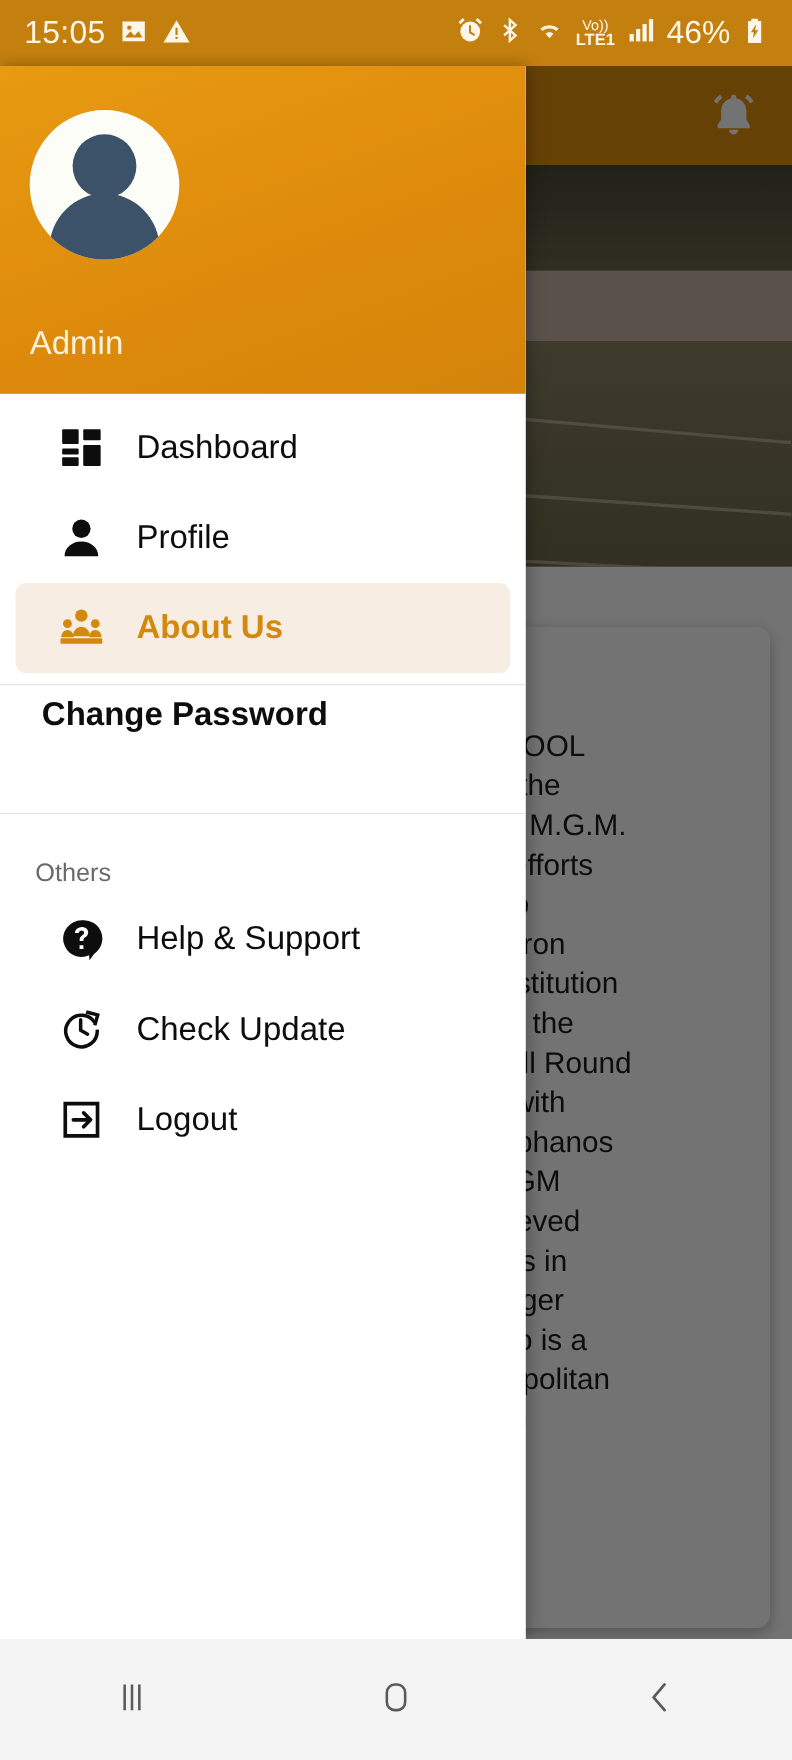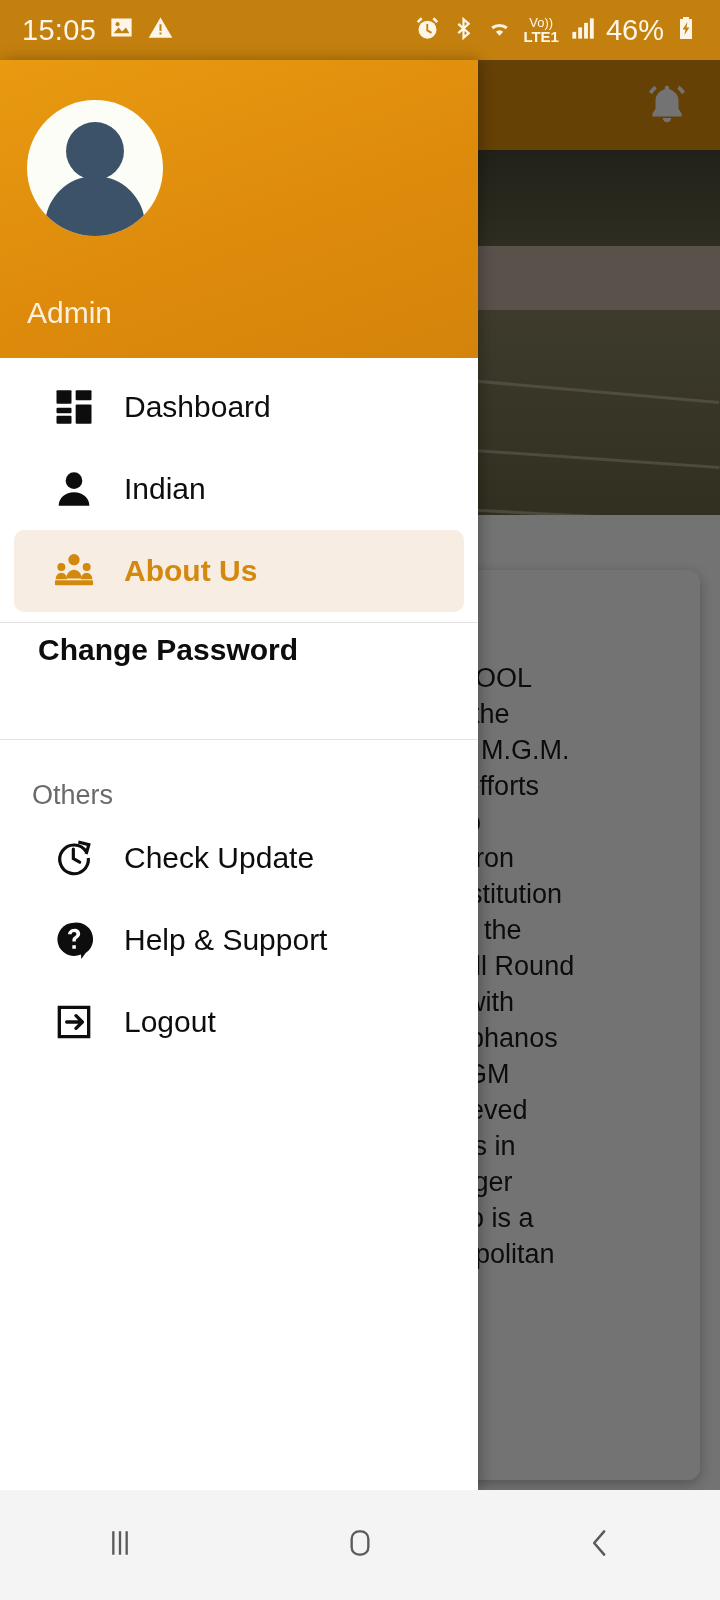--- a/index.html
+++ b/index.html
@@ -90,21 +90,21 @@
     position:absolute; left:0; top:60px; width:720px; height:1430px;
     background:rgba(0,0,0,.55);
   }
 
   
   #status-bar{
     position:absolute; left:0; top:0; width:720px; height:60px;
     background:#C4800E; display:flex; align-items:center;
     padding:0 22px; color:#fff; z-index:40;
   }
-  #status-left{ display:flex; align-items:flex-start; gap:12px; }
+  #status-left{ display:flex; align-items:flex-end; gap:12px; }
   #status-time{ font-size:29px; letter-spacing:.3px; color:#fdf6e8; }
   #status-right{
     margin-left:auto; display:flex; align-items:center; gap:10px;
   }
   #battery-text{ font-size:29px; color:#fdf6e8; }
   .volte{
     display:flex; flex-direction:column; align-items:center;
     line-height:1; color:#fdf6e8;text-align:right;
   }
   .volte .v1{ font-size:13px; }
@@ -157,21 +157,21 @@
   .divider{ height:1px; background:#e2e2e2; margin:10px 0; }
 
   #change-password-row{
     display:flex; align-items:flex-start; height:96px; padding-left:38px;
   }
   #change-password-label{
     font-size:30px; font-weight:bold; color:#0d0d0d;
   }
 
   .section-header{
-    padding:30px 0 6px 32px; font-size:27px; color:#6a6a6a;
+    padding:30px 0 6px 32px; font-size:23px; color:#6a6a6a;
   }
 
   
   #nav-bar{
     position:absolute; left:0; bottom:0; width:720px; height:110px;
     background:#F4F4F4; display:flex; align-items:center;
     justify-content:space-around; z-index:60;
   }
   .nav-btn{ width:140px; height:110px; display:flex; align-items:center; justify-content:center; }
 </style>
@@ -316,21 +316,21 @@
       <span class="menu-label">Dashboard</span>
     </div>
 
     <div class="menu-item">
       <span class="menu-icon">
         <svg viewBox="0 0 24 24" width="40" height="40" fill="#0d0d0d">
           <circle cx="12" cy="7" r="5"></circle>
           <path d="M2.8 22c0-4.6 4.1-8 9.2-8s9.2 3.4 9.2 8z"></path>
         </svg>
       </span>
-      <span class="menu-label">Indian</span>
+      <span class="menu-label">Profile</span>
     </div>
 
     <div class="menu-item active">
       <span class="menu-icon">
         <svg viewBox="0 0 24 24" width="40" height="40" fill="#D3880E">
           <circle cx="12" cy="5.2" r="3.4"></circle>
           <path d="M7.4 16.5c0-3 2.1-5.2 4.6-5.2s4.6 2.2 4.6 5.2z"></path>
           <circle cx="4.4" cy="9.6" r="2.4"></circle>
           <path d="M1 17c0-2.3 1.5-4 3.4-4s3.4 1.7 3.4 4z"></path>
           <circle cx="19.6" cy="9.6" r="2.4"></circle>
@@ -346,41 +346,41 @@
     <div id="change-password-row">
       <span id="change-password-label">Change Password</span>
     </div>
 
     <div class="divider"></div>
 
     <div class="section-header">Others</div>
 
     <div class="menu-item">
       <span class="menu-icon">
+        <svg viewBox="0 0 24 24" width="40" height="40" fill="#0d0d0d">
+          <path d="M12 1.6a10 10 0 1 0 4.2 19.1l.2 2.7 2.6-3.6A10 10 0 0 0 12 1.6z"></path>
+          <path d="M11 15.2h2.1v2.1H11zM12.05 5.4c-2 0-3.4 1.2-3.6 3.1h2.1c.1-.8.7-1.3 1.5-1.3.8 0 1.4.5 1.4 1.2 0 .6-.3.95-1.1 1.5-.95.65-1.35 1.3-1.3 2.45v.5h2.05v-.4c0-.75.3-1.1 1.15-1.7.95-.65 1.45-1.45 1.45-2.5 0-1.75-1.5-2.95-3.65-2.95z" fill="#fff"></path>
+        </svg>
+      </span>
+      <span class="menu-label">Help &amp; Support</span>
+    </div>
+
+    <div class="menu-item">
+      <span class="menu-icon">
         <svg viewBox="0 0 24 24" width="40" height="40" fill="none" stroke="#0d0d0d" stroke-width="1.9">
           <path d="M19.3 8.2A8.6 8.6 0 1 0 20.6 12"></path>
           <path d="M14.6 2.4 20.9 4 19.3 9.6" fill="none"></path>
           <path d="M11.6 6.6v5.7l3.8 2.2" stroke-linecap="round"></path>
         </svg>
       </span>
       <span class="menu-label">Check Update</span>
     </div>
 
     <div class="menu-item">
       <span class="menu-icon">
-        <svg viewBox="0 0 24 24" width="40" height="40" fill="#0d0d0d">
-          <path d="M12 1.6a10 10 0 1 0 4.2 19.1l.2 2.7 2.6-3.6A10 10 0 0 0 12 1.6z"></path>
-          <path d="M11 15.2h2.1v2.1H11zM12.05 5.4c-2 0-3.4 1.2-3.6 3.1h2.1c.1-.8.7-1.3 1.5-1.3.8 0 1.4.5 1.4 1.2 0 .6-.3.95-1.1 1.5-.95.65-1.35 1.3-1.3 2.45v.5h2.05v-.4c0-.75.3-1.1 1.15-1.7.95-.65 1.45-1.45 1.45-2.5 0-1.75-1.5-2.95-3.65-2.95z" fill="#fff"></path>
-        </svg>
-      </span>
-      <span class="menu-label">Help &amp; Support</span>
-    </div>
-
-    <div class="menu-item">
-      <span class="menu-icon">
         <svg viewBox="0 0 24 24" width="40" height="40" fill="none" stroke="#0d0d0d" stroke-width="2">
           <path d="M3.2 3.2h17.6v17.6H3.2z"></path>
           <path d="M7.6 12h9.2M13.2 8.2 17 12l-3.8 3.8" stroke-linecap="round" stroke-linejoin="round"></path>
         </svg>
       </span>
       <span class="menu-label">Logout</span>
     </div>
 
   </div>
 </div>

